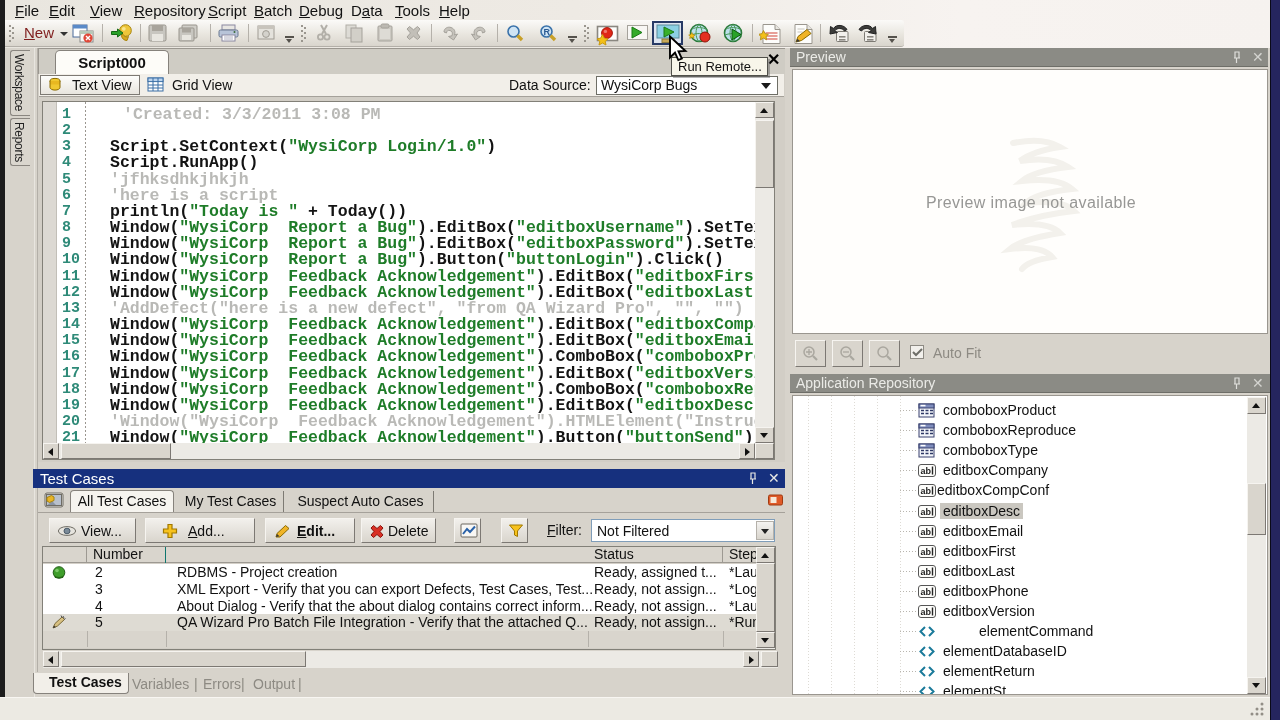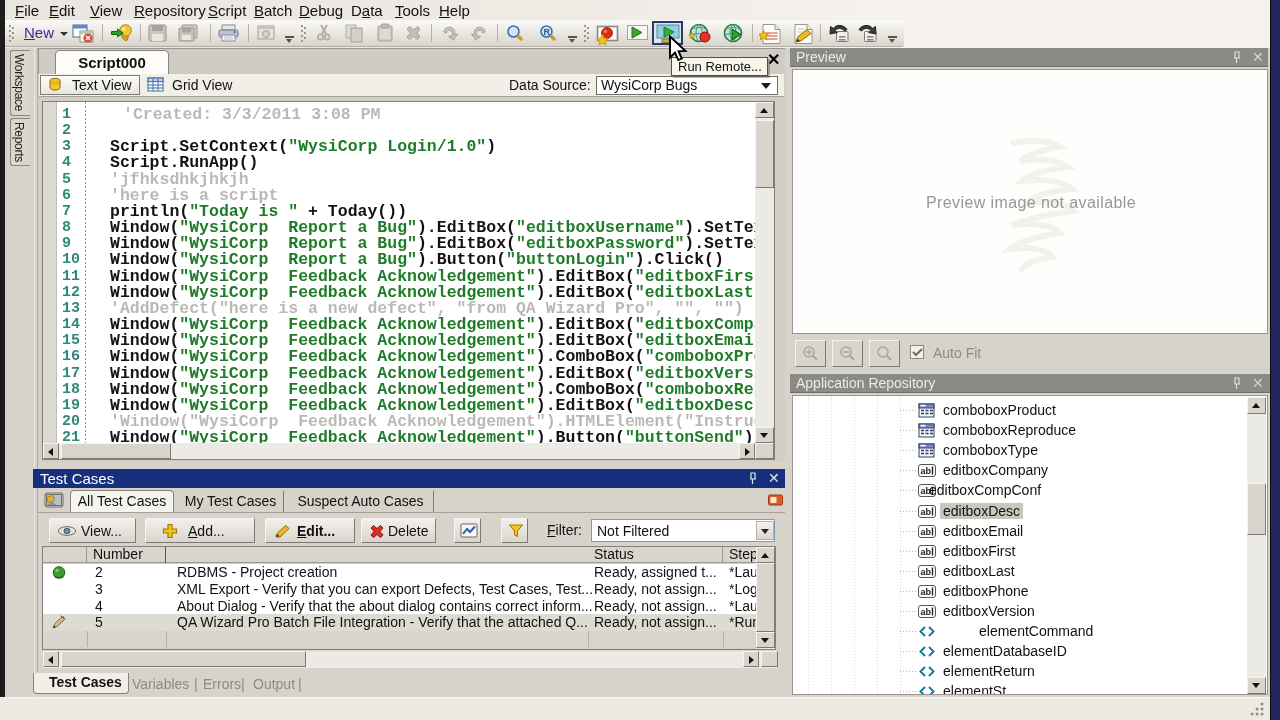--- a/index.html
+++ b/index.html
@@ -43,21 +43,21 @@
 <div class="abs" style="left:5px;top:20px;width:899px;height:27px;background:linear-gradient(#fbfaf8, #e9e6df 55%, #d9d5cd);border-bottom:1px solid #b3afa8;border-radius:0 3px 3px 0;"></div>
 <div id="toolbar" class="abs" style="left:0;top:20px;width:910px;height:27px;">
 
   <div class="abs" style="left:9px;top:5px;width:2px;height:17px;background:repeating-linear-gradient(#9a968e 0 2px,transparent 2px 5px);"></div>
       <div class="abs" style="left:12px;top:7px;width:2px;height:15px;background:repeating-linear-gradient(#9a968e 0 2px,transparent 2px 5px);"></div>
   <div class="abs" style="left:301px;top:5px;width:2px;height:17px;background:repeating-linear-gradient(#9a968e 0 2px,transparent 2px 5px);"></div>
       <div class="abs" style="left:304px;top:7px;width:2px;height:15px;background:repeating-linear-gradient(#9a968e 0 2px,transparent 2px 5px);"></div>
   <div class="abs" style="left:584px;top:5px;width:2px;height:17px;background:repeating-linear-gradient(#9a968e 0 2px,transparent 2px 5px);"></div>
       <div class="abs" style="left:587px;top:7px;width:2px;height:15px;background:repeating-linear-gradient(#9a968e 0 2px,transparent 2px 5px);"></div>
 
-  <span class="abs" style="left:24px;top:4px;font-size:15px;color:#4c1d95;"><span class="u">N</span>ew</span>
+  <span class="abs" style="left:24px;top:4px;font-size:15px;color:#7f1d1d;"><span class="u">N</span>ew</span>
   <div class="abs" style="left:60px;top:12px;width:0;height:0;border-left:4px solid transparent;border-right:4px solid transparent;border-top:4px solid #333;"></div>
   <svg class="abs" style="left:72px;top:3px;" width="22" height="21" viewBox="0 0 22 21">
     <rect x="1" y="2" width="14" height="12" fill="#fff" stroke="#4a6a9a"></rect>
         <rect x="1" y="2" width="14" height="3.5" fill="#5a8ac8"></rect>
     <rect x="8" y="8" width="13" height="11" fill="#f8f8f6" stroke="#8a8a88"></rect>
         <rect x="8" y="8" width="13" height="3" fill="#b8c8b8"></rect>
     <circle cx="16" cy="15" r="4.6" fill="#e04838"></circle>
         <path d="M14 13 L18 17 M18 13 L14 17" stroke="#fff" stroke-width="1.4"></path>
   </svg>
   <div class="abs" style="left:102px;top:4px;width:1px;height:18px;background:#b5b1aa;"></div>
@@ -500,21 +500,21 @@
             </svg>
             <span style="position:absolute;left:150px;top:1px;">editboxCompany</span>
           </div>
           <div style="position:absolute;left:0;top:85.4px;width:454px;height:20px;">
             <div style="position:absolute;left:107px;top:9px;width:18px;height:1px;background:repeating-linear-gradient(90deg,#b8b5ae 0 1px,#fff 1px 3px);"></div>
             <svg style="position:absolute;left:125px;top:3px;" width="18" height="13" viewBox="0 0 18 13">
               <rect x="0.5" y="0.5" width="17" height="12" rx="2.5" fill="#fdfdfb" stroke="#555"></rect>
               <text x="2.5" y="9.5" font-size="9" font-family="Liberation Sans" fill="#222" font-weight="bold">ab</text>
               <path d="M14.5 2.5v8" stroke="#222" stroke-width="1.4"></path>
             </svg>
-            <span style="position:absolute;left:136px;top:1px;">editboxCompConf</span>
+            <span style="position:absolute;left:144px;top:1px;">editboxCompConf</span>
           </div>
           <div style="position:absolute;left:0;top:105.5px;width:454px;height:20px;">
             <div style="position:absolute;left:107px;top:9px;width:18px;height:1px;background:repeating-linear-gradient(90deg,#b8b5ae 0 1px,#fff 1px 3px);"></div>
             <svg style="position:absolute;left:125px;top:3px;" width="18" height="13" viewBox="0 0 18 13">
               <rect x="0.5" y="0.5" width="17" height="12" rx="2.5" fill="#fdfdfb" stroke="#555"></rect>
               <text x="2.5" y="9.5" font-size="9" font-family="Liberation Sans" fill="#222" font-weight="bold">ab</text>
               <path d="M14.5 2.5v8" stroke="#222" stroke-width="1.4"></path>
             </svg>
             <span style="position:absolute;left:150px;top:1px;background:#cac7c0;padding:0 3px;left:147px;">editboxDesc</span>
           </div>

